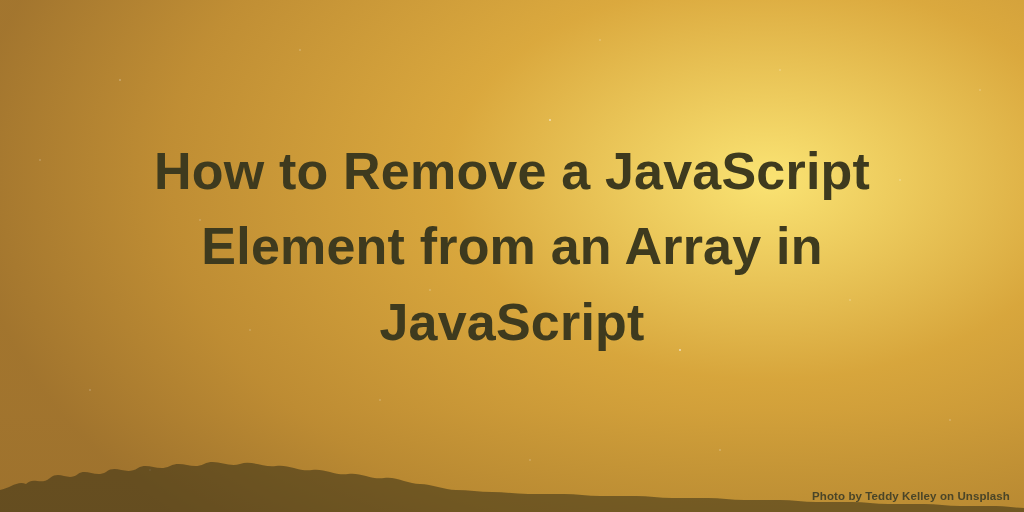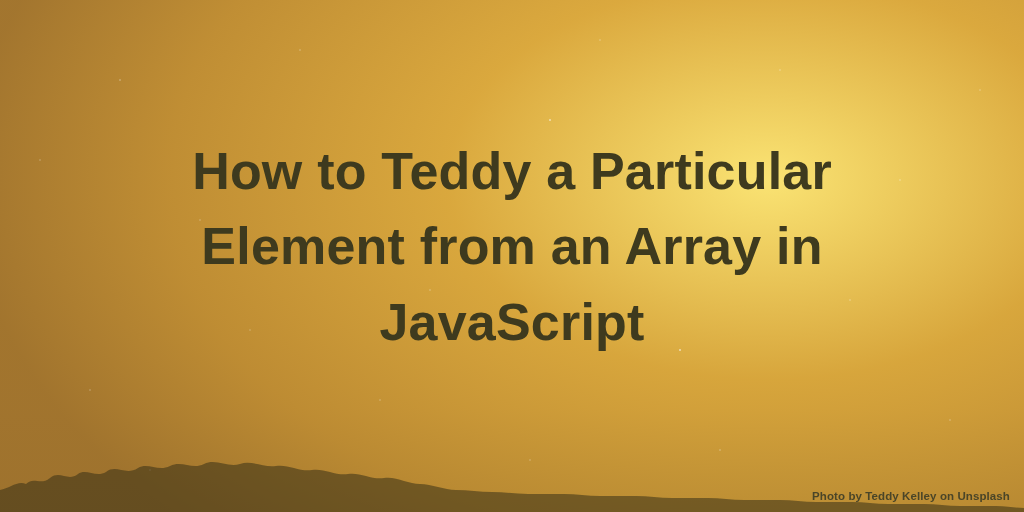--- a/index.html
+++ b/index.html
@@ -97,21 +97,21 @@
       font-weight: 700;
       letter-spacing: 0.1px;
       text-align: center;
     }
   </style>
 </head>
 <body>
 
 <div class="hero">
 
-  <h1 class="headline">How to Teddy a Particular Element from an Array in JavaScript</h1>
+  <h1 class="headline">How to Remove a JavaScript Element from an Array in JavaScript</h1>
 
   <div class="treeline">
     <svg viewBox="0 0 1024 70" preserveAspectRatio="none">
       <path d="M0,70 L0,48 C10,46 18,38 26,42 C34,34 40,44 50,36 C60,28 68,40 78,32 C86,26 96,36 106,30 C116,22 126,34 138,26 C148,20 158,30 170,24 C182,18 192,28 204,22 C216,16 228,26 240,22 C252,18 264,26 276,24 C288,22 300,30 312,28 C324,26 336,34 348,32 C360,30 372,38 384,36 C396,34 408,42 420,42 C432,42 444,48 456,48 C468,48 480,50 492,50 C504,50 516,52 528,52 C540,52 552,52 564,52 C576,52 588,54 600,54 C612,54 624,54 636,54 C648,54 660,56 672,56 C684,56 696,56 708,56 C720,56 732,58 744,58 C756,58 768,58 780,58 C792,58 804,60 816,60 C828,60 840,60 852,60 C864,60 876,62 888,62 C900,62 912,62 924,62 C936,62 948,64 960,64 C972,64 984,64 996,64 C1008,64 1016,66 1024,66 L1024,70 Z" fill="rgba(55,48,22,0.55)"></path>
     </svg>
   </div>
 
   <div class="credit">Photo by Teddy Kelley on Unsplash</div>
 
 </div>

